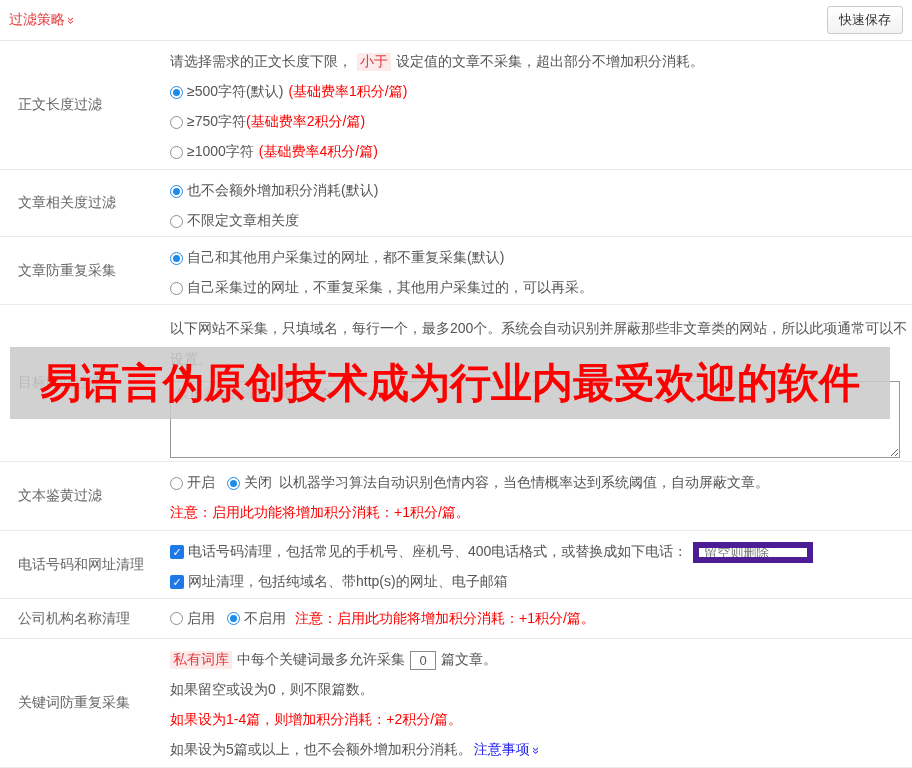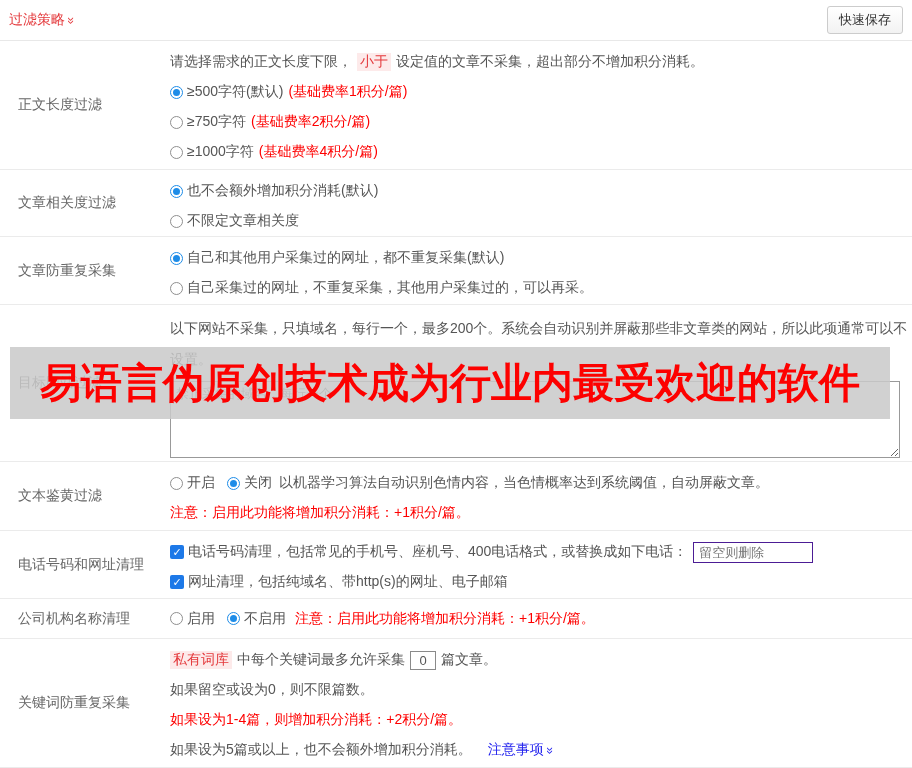--- a/index.html
+++ b/index.html
@@ -51,23 +51,23 @@
   }
   .checkbox {
     width:14px; height:14px; border-radius:2px; background:#1d79e8;
     color:#fff; font-size:11px; line-height:14px; text-align:center;
     margin-right:4px; flex:none;
   }
   .checkbox::before { content:"\2713"; }
   .tag { color:#e4393c; background:#fdeaea; padding:0 3px; margin:0 5px; }
   .red { color:#fe0000; }
   .gap { width:12px; flex:none; }
-  .link { color:#2323ee; display:inline-flex; align-items:center; margin-left:16px; cursor:pointer; }
+  .link { color:#2323ee; display:inline-flex; align-items:center; margin-left:2px; cursor:pointer; }
   .phone-input {
-    width:120px; height:21px; border:1px solid #4c1d95; background:#fff;
+    width:120px; height:21px; border:6px solid #4c1d95; background:#fff;
     font-size:13px; padding:0 5px; color:#555; margin-left:6px;
     font-family:inherit;
   }
   .phone-input::placeholder { color:#777; }
   .num-input {
     width:26px; height:19px; border:1px solid #8a8a8a; background:#fff;
     text-align:center; font-size:13px; color:#555; margin:0 5px;
     font-family:inherit;
   }
   .para { margin:2px 0 6px; line-height:31px; white-space:normal; color:#555; }
@@ -105,21 +105,21 @@
       <span>设定值的文章不采集，超出部分不增加积分消耗。</span>
     </div>
     <div class="line">
       <span class="radio sel"></span>
       <span>≥500字符(默认)</span>
       <span class="red" style="margin-left:5px">(基础费率1积分/篇)</span>
     </div>
     <div class="line">
       <span class="radio"></span>
       <span>≥750字符</span>
-      <span class="red" style="margin-left:5px">(基础费率2积分/篇)</span>
+      <span class="red" style="margin-left:0">(基础费率2积分/篇)</span>
     </div>
     <div class="line">
       <span class="radio"></span>
       <span>≥1000字符</span>
       <span class="red" style="margin-left:5px">(基础费率4积分/篇)</span>
     </div>
   </div>
 </div>
 
 <div class="row r2">

